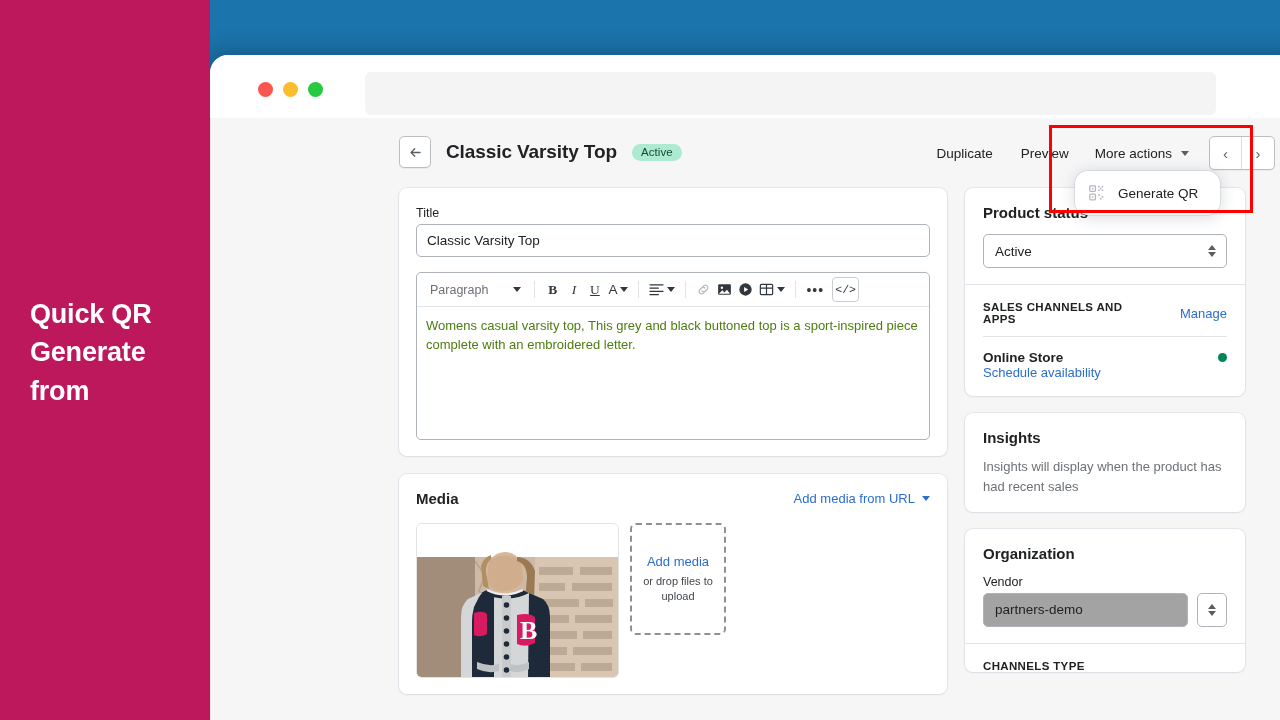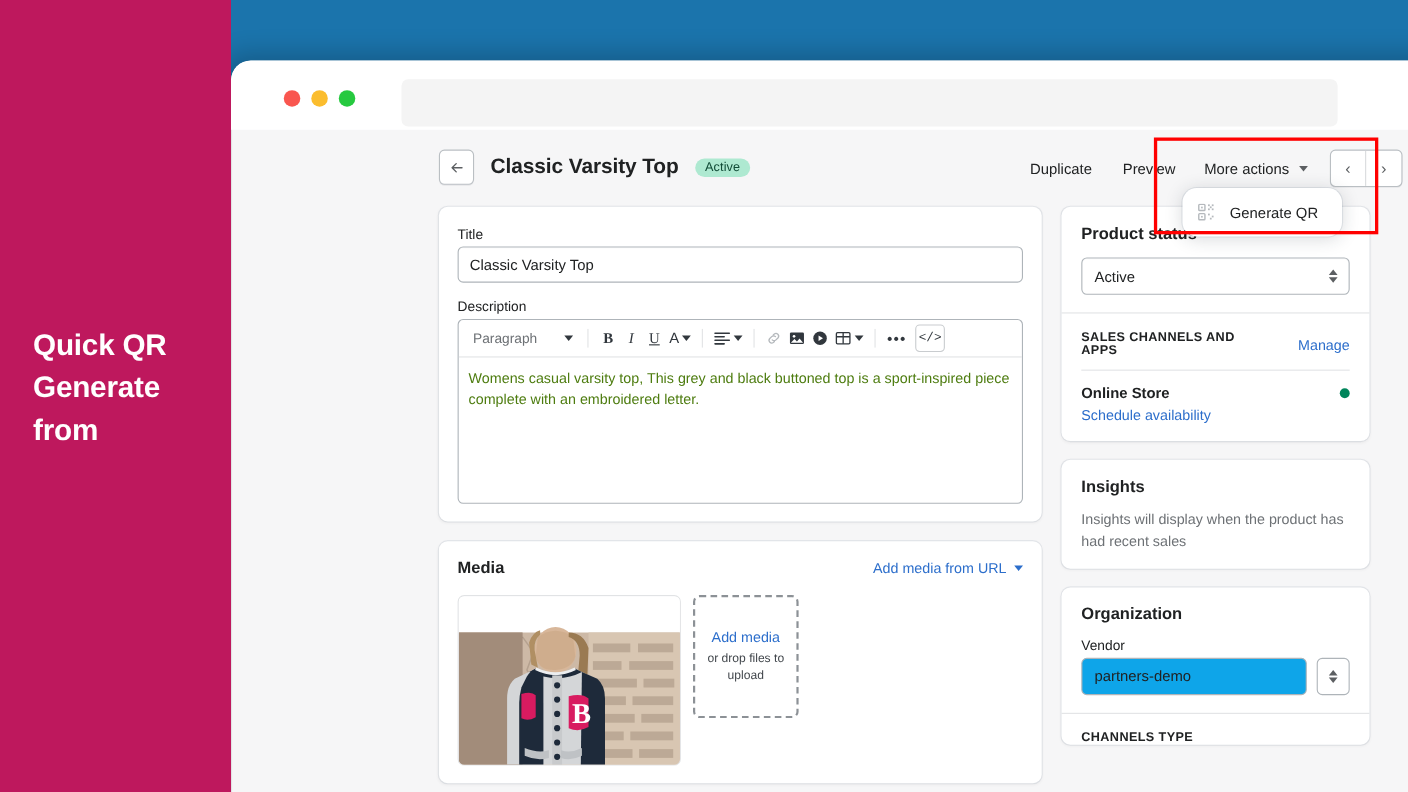--- a/index.html
+++ b/index.html
@@ -326,21 +326,21 @@
     letter-spacing: 0.35px;
   }
   .link-blue { font-size: 13px; color: #2c6ecb; cursor: pointer; }
   .row-between { display: flex; align-items: center; justify-content: space-between; }
   .green-dot { width: 9px; height: 9px; border-radius: 50%; background: #00855b; }
   .body-muted { font-size: 13px; color: #6d7175; line-height: 1.5; }
   #vendor-row { display: flex; gap: 9px; align-items: center; }
   #vendor-input {
     flex: 1; height: 34px;
     border: 1px solid #aeb4b9; border-radius: 5px;
-    background: #0ea5e9; font-size: 13.5px; color: #202223;
+    background: #a3a3a3; font-size: 13.5px; color: #202223;
     padding: 0 11px; line-height: 32px;
   }
   #vendor-stepper {
     width: 30px; height: 34px;
     border: 1px solid #aeb4b9; border-radius: 5px;
     background: #fff;
     display: flex; flex-direction: column;
     align-items: center; justify-content: center; gap: 2px;
     cursor: pointer;
   }
@@ -413,21 +413,20 @@
       <div id="red-highlight"></div>
     </div>
 
     <div id="main-col">
 
       <div class="card" id="product-card">
         <div class="field-label">Title</div>
         <div class="text-input" placeholder="Short sleeve t-shirt">Classic Varsity Top</div>
 
         <div id="description-wrap">
-          <div class="field-label">Description</div>
           <div id="editor">
 
             <div id="editor-toolbar">
               <div class="tb-select">
                 <span>Paragraph</span>
                 <span class="tb-mini-caret"></span>
               </div>
               <div class="tb-sep"></div>
               <div class="tb-btn bold">B</div>
               <div class="tb-btn italic">I</div>
@@ -564,21 +563,21 @@
             </span>
           </div>
         </div>
         <div class="divider"></div>
         <div class="side-section">
           <div class="row-between" style="margin-bottom:11px;gap:48px;">
             <span class="overline">SALES CHANNELS AND APPS</span>
             <span class="link-blue">Manage</span>
           </div>
           <div class="divider" style="margin-bottom:13px;"></div>
-          <div class="row-between" style="margin-bottom:5px;">
+          <div class="row-between" style="">
             <span style="font-size:13.5px;font-weight:bold;color:#202223;">Online Store</span>
             <span class="green-dot"></span>
           </div>
           <div class="link-blue">Schedule availability</div>
         </div>
       </div>
 
       <div class="card side-card">
         <div class="side-section">
           <div class="section-title" style="margin-bottom:11px;">Insights</div>

